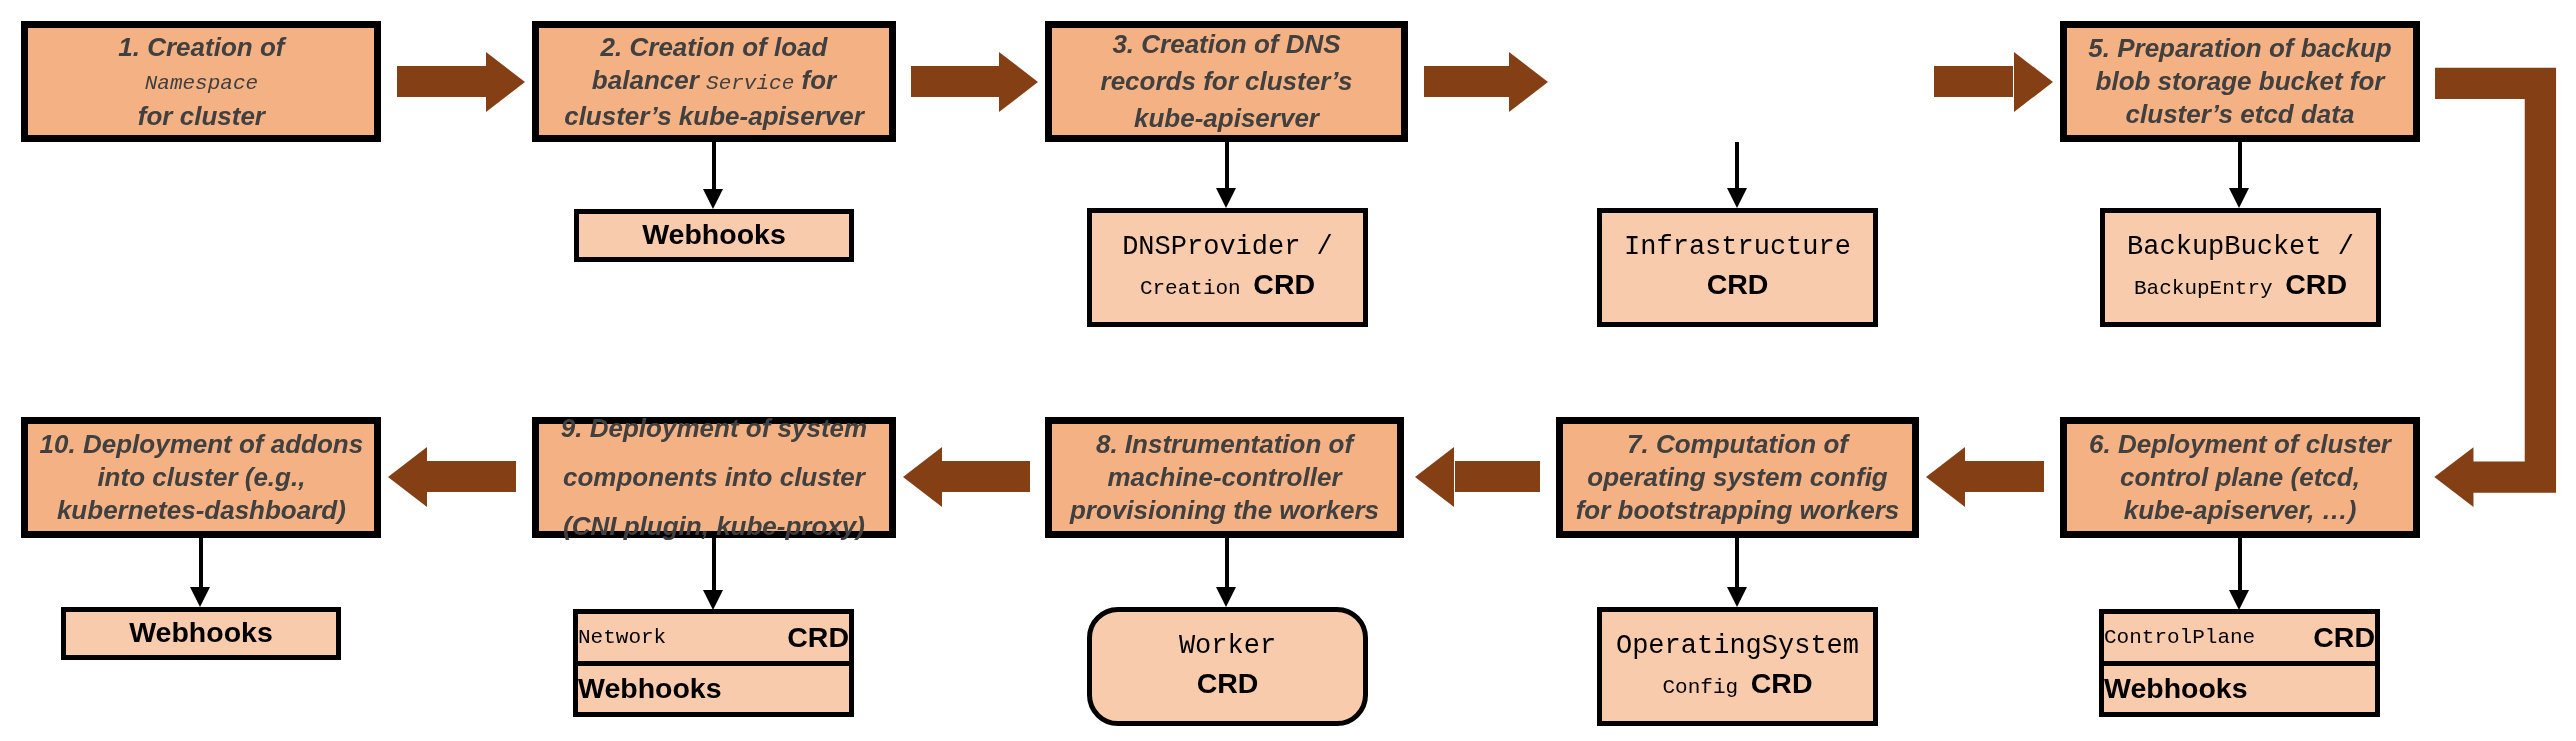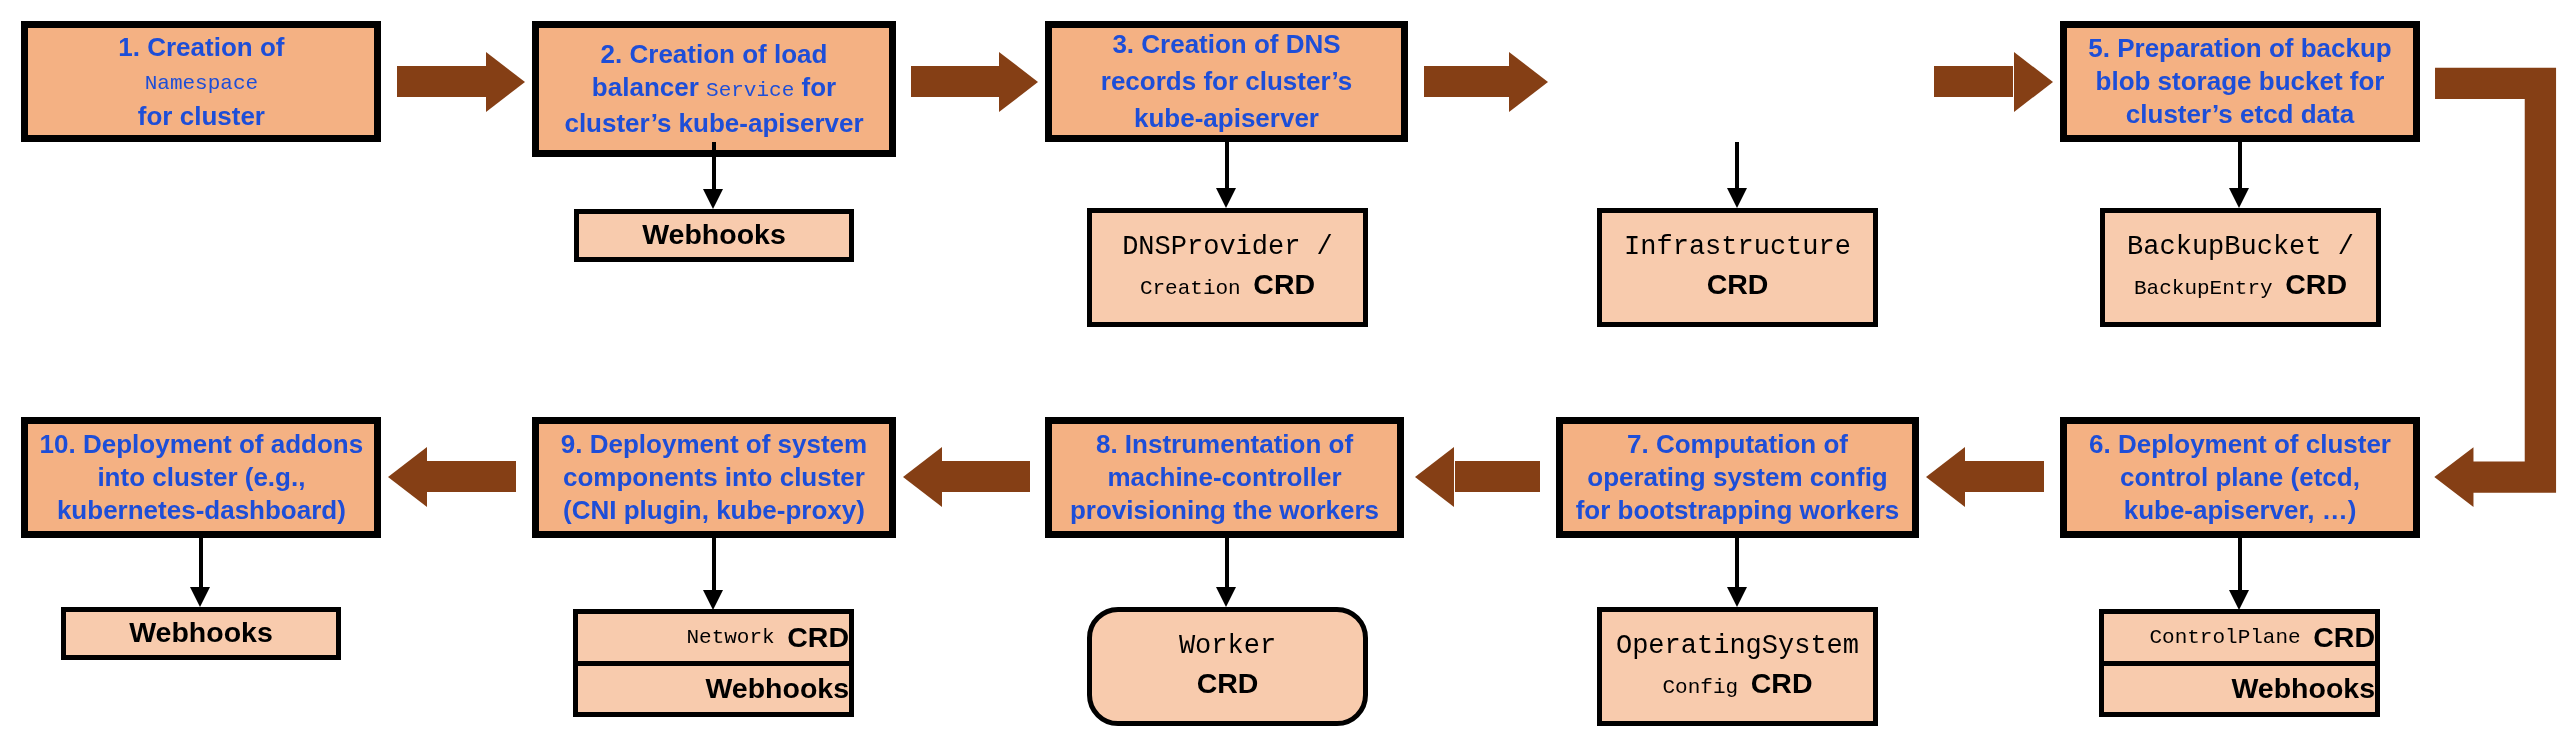--- a/index.html
+++ b/index.html
@@ -11,23 +11,23 @@
     overflow:hidden;
   }
   .step{
     position:absolute;
     box-sizing:border-box;
     background:var(--step-fill);
     border:7.1px solid var(--border);
     display:flex;flex-direction:column;
     align-items:center;justify-content:center;
     text-align:center;
-    color:#1d4ed8;
+    color:#404040;
     font-weight:700;
-    font-size:26px;line-height:33px;
+    font-size:26px;line-height:33px;font-style:italic;
   }
   .step .line{white-space:pre;}
   .mono{
     font-family:"Liberation Mono","DejaVu Sans Mono",monospace;
     font-weight:400;
     font-size:21px;
   }
   .sub{
     position:absolute;
     box-sizing:border-box;
@@ -39,21 +39,21 @@
     font-family:"Liberation Mono","DejaVu Sans Mono",monospace;
     font-size:27px;line-height:37px;font-weight:400;
   }
   .sub .line{white-space:pre;}
   .sansbold{
     font-family:"Liberation Sans",sans-serif;
     font-weight:700;font-size:28.5px;
   }
   .stackcell{
     flex:1 1 0;align-self:stretch;
-    display:flex;align-items:center;justify-content:flex-end;
+    display:flex;align-items:center;justify-content:space-between;
     white-space:pre;
   }
   .stackcell + .stackcell{border-top:5.7px solid var(--border);}
   .harrow-body{position:absolute;background:var(--arrow);height:31px;}
   .harrow-head{position:absolute;width:0;height:0;
     border-top:30px solid transparent;border-bottom:30px solid transparent;}
   .head-right{border-left:39px solid var(--arrow);}
   .head-left{border-right:39px solid var(--arrow);}
   .varrow-line{position:absolute;width:3.6px;background:var(--border);}
   .varrow-head{position:absolute;width:0;height:0;
@@ -63,21 +63,21 @@
 </style>
 </head>
 <body>
 
 <div id="canvas" style="--step-fill: #F4B183; --sub-fill: #F8CBAD; --arrow: #853F15; --border: #000000;">
     <div class="step" style="left: 21.4px; top: 21.4px; width: 360px; height: 121px;">
       <div class="line"><span class="">1. Creation of</span></div>
       <div class="line"><span class="mono">Namespace</span></div>
       <div class="line"><span class="">for cluster</span></div>
     </div>
-    <div class="step" style="left: 532px; top: 21.4px; width: 364px; height: 136px;">
+    <div class="step" style="left: 532px; top: 21.4px; width: 364px; height: 121px;">
       <div class="line"><span class="">2. Creation of load</span></div>
       <div class="line"><span class="">balancer </span><span class="mono">Service</span><span class=""> for</span></div>
       <div class="line"><span class="">cluster’s kube-apiserver</span></div>
     </div>
     <div class="step" style="left: 1045px; top: 21.4px; width: 363px; height: 121px; justify-content: space-between;">
       <div class="line"><span class="">3. Creation of DNS</span></div>
       <div class="line"><span class="">records for cluster’s</span></div>
       <div class="line"><span class="">kube-apiserver</span></div>
     </div>
     <div class="step" style="left: 2060px; top: 21.4px; width: 360px; height: 121px;">
@@ -93,21 +93,21 @@
     <div class="step" style="left: 1556px; top: 417px; width: 363px; height: 121px;">
       <div class="line"><span class="">7. Computation of</span></div>
       <div class="line"><span class="">operating system config</span></div>
       <div class="line"><span class="">for bootstrapping workers</span></div>
     </div>
     <div class="step" style="left: 1045px; top: 417px; width: 359px; height: 121px;">
       <div class="line"><span class="">8. Instrumentation of</span></div>
       <div class="line"><span class="">machine-controller</span></div>
       <div class="line"><span class="">provisioning the workers</span></div>
     </div>
-    <div class="step" style="left: 532px; top: 417px; width: 364px; height: 121px;">
+    <div class="step" style="left: 532px; top: 417px; width: 364px; height: 121px; gap: 16px;">
       <div class="line"><span class="">9. Deployment of system</span></div>
       <div class="line"><span class="">components into cluster</span></div>
       <div class="line"><span class="">(CNI plugin, kube-proxy)</span></div>
     </div>
     <div class="step" style="left: 21.4px; top: 417px; width: 360px; height: 121px;">
       <div class="line"><span class="">10. Deployment of addons</span></div>
       <div class="line"><span class="">into cluster (e.g.,</span></div>
       <div class="line"><span class="">kubernetes-dashboard)</span></div>
     </div>
     <div class="sub" style="left: 574px; top: 209px; width: 280px; height: 53px;">

